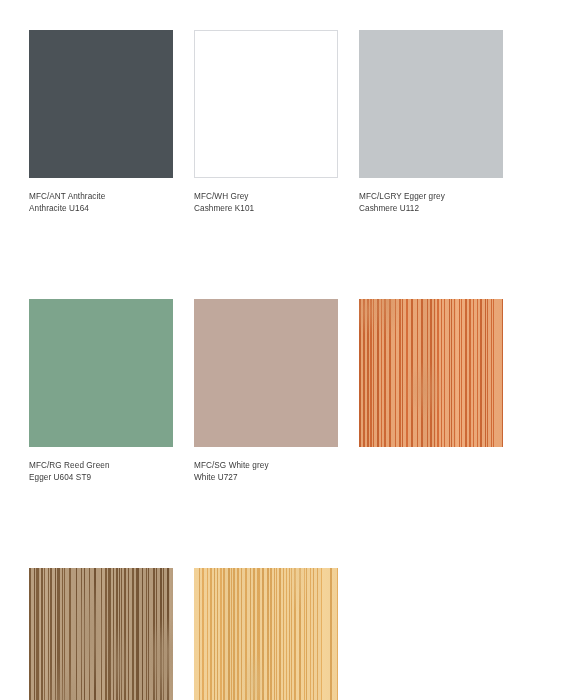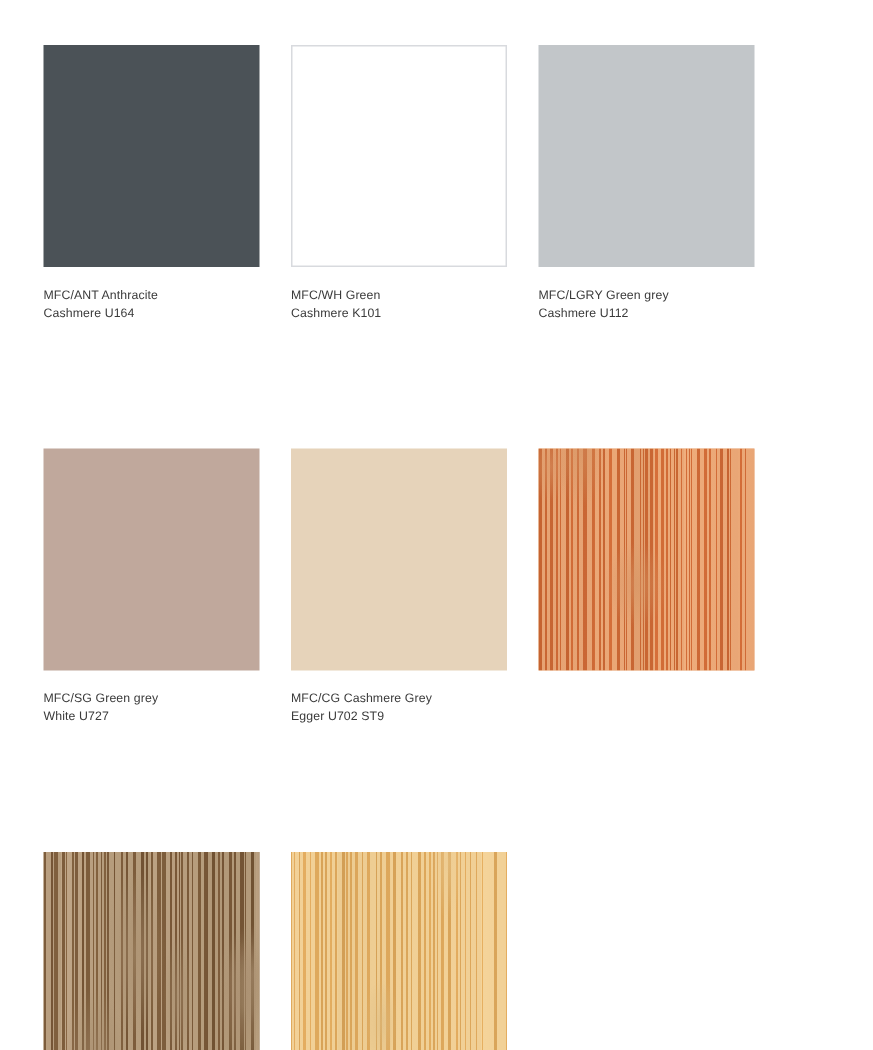--- a/index.html
+++ b/index.html
@@ -66,56 +66,56 @@
 </style>
 </head>
 <body>
 
 <div id="swatch-board">
 
   <div class="swatch-cell">
     <div class="swatch-chip" style="background-color: rgb(75, 82, 87);"></div>
     <div class="swatch-caption">
       <span class="caption-line">MFC/ANT Anthracite</span>
-      <span class="caption-line">Cashmere U164</span>
+      <span class="caption-line">Anthracite U164</span>
     </div>
   </div>
 
   <div class="swatch-cell">
     <div class="swatch-chip has-border" style="background-color: rgb(255, 255, 255); border-color: rgb(216, 218, 222);"></div>
     <div class="swatch-caption">
-      <span class="caption-line">MFC/WH Green</span>
+      <span class="caption-line">MFC/WH Grey</span>
       <span class="caption-line">Cashmere K101</span>
     </div>
   </div>
 
   <div class="swatch-cell">
     <div class="swatch-chip" style="background-color: rgb(194, 198, 201);"></div>
     <div class="swatch-caption">
-      <span class="caption-line">MFC/LGRY Green grey</span>
+      <span class="caption-line">MFC/LGRY Egger grey</span>
       <span class="caption-line">Cashmere U112</span>
     </div>
   </div>
 
+  <div class="swatch-cell">
+    <div class="swatch-chip" style="background-color: rgb(125, 164, 140);"></div>
+    <div class="swatch-caption">
+      <span class="caption-line">MFC/RG Reed Green</span>
+      <span class="caption-line">Egger U604 ST9</span>
+    </div>
+  </div>
 
   <div class="swatch-cell">
     <div class="swatch-chip" style="background-color: rgb(192, 168, 156);"></div>
     <div class="swatch-caption">
-      <span class="caption-line">MFC/SG Green grey</span>
+      <span class="caption-line">MFC/SG White grey</span>
       <span class="caption-line">White U727</span>
     </div>
   </div>
 
-  <div class="swatch-cell">
-    <div class="swatch-chip" style="background-color: rgb(230, 211, 186);"></div>
-    <div class="swatch-caption">
-      <span class="caption-line">MFC/CG Cashmere Grey</span>
-      <span class="caption-line">Egger U702 ST9</span>
-    </div>
-  </div>
 
   <div class="swatch-cell">
     <div class="swatch-chip" style="background-color: rgb(232, 165, 117);">
       <div class="grain" style="background-image: radial-gradient(20.6% 26.7% at 45.3% 61.3%, rgba(214, 147, 99, 0.55) 0%, rgba(214, 147, 99, 0.22) 45%, transparent 72%), radial-gradient(12.8% 22% at 5.3% 8.1%, rgba(218, 151, 103, 0.55) 0%, rgba(218, 151, 103, 0.22) 45%, transparent 72%), radial-gradient(17.2% 35.3% at 19.3% 1%, rgba(211, 144, 96, 0.55) 0%, rgba(211, 144, 96, 0.22) 45%, transparent 72%), linear-gradient(90deg, rgb(216, 149, 101) 0%, rgb(216, 149, 101) 1.39%, transparent 1.39%, transparent 2.97%, rgb(221, 154, 106) 2.97%, rgb(221, 154, 106) 3.84%, transparent 3.84%, transparent 5.27%, rgb(219, 152, 104) 5.27%, rgb(219, 152, 104) 6.61%, transparent 6.61%, transparent 7.94%, rgb(225, 158, 110) 7.94%, rgb(225, 158, 110) 8.93%, transparent 8.93%, transparent 9.81%, rgb(225, 158, 110) 9.81%, rgb(225, 158, 110) 10.57%, transparent 10.57%, transparent 12.51%, rgb(215, 148, 100) 12.51%, rgb(215, 148, 100) 14.18%, transparent 14.18%, transparent 15.04%, rgb(230, 163, 115) 15.04%, rgb(230, 163, 115) 15.89%, transparent 15.89%, transparent 17.6%, rgb(224, 157, 109) 17.6%, rgb(224, 157, 109) 18.56%, transparent 18.56%, transparent 20.61%, rgb(222, 155, 107) 20.61%, rgb(222, 155, 107) 22.25%, transparent 22.25%, transparent 24.76%, rgb(226, 159, 111) 24.76%, rgb(226, 159, 111) 26.04%, transparent 26.04%, transparent 27.99%, rgb(221, 154, 106) 27.99%, rgb(221, 154, 106) 28.84%, transparent 28.84%, transparent 29.8%, rgb(216, 149, 101) 29.8%, rgb(216, 149, 101) 30.77%, transparent 30.77%, transparent 32.74%, rgb(230, 163, 115) 32.74%, rgb(230, 163, 115) 33.88%, transparent 33.88%, transparent 36.16%, rgb(218, 151, 103) 36.16%, rgb(218, 151, 103) 37.61%, transparent 37.61%, transparent 39.59%, rgb(218, 151, 103) 39.59%, rgb(218, 151, 103) 39.93%, transparent 39.93%, transparent 40.54%, rgb(221, 154, 106) 40.54%, rgb(221, 154, 106) 41.01%, transparent 41.01%, transparent 42.94%, rgb(225, 158, 110) 42.94%, rgb(225, 158, 110) 44.43%, transparent 44.43%, transparent 47.01%, rgb(224, 157, 109) 47.01%, rgb(224, 157, 109) 47.58%, transparent 47.58%, transparent 48.45%, rgb(222, 155, 107) 48.45%, rgb(222, 155, 107) 48.92%, transparent 48.92%, transparent 49.47%, rgb(223, 156, 108) 49.47%, rgb(223, 156, 108) 50.67%, transparent 50.67%, transparent 51.83%, rgb(222, 155, 107) 51.83%, rgb(222, 155, 107) 52.83%, transparent 52.83%, transparent 54.06%, rgb(228, 161, 113) 54.06%, rgb(228, 161, 113) 55.25%, transparent 55.25%, transparent 56.81%, rgb(224, 157, 109) 56.81%, rgb(224, 157, 109) 57.94%, transparent 57.94%, transparent 59.21%, rgb(224, 157, 109) 59.21%, rgb(224, 157, 109) 60.05%, transparent 60.05%, transparent 60.95%, rgb(216, 149, 101) 60.95%, rgb(216, 149, 101) 61.3%, transparent 61.3%, transparent 62.59%, rgb(215, 148, 100) 62.59%, rgb(215, 148, 100) 63.14%, transparent 63.14%, transparent 63.64%, rgb(216, 149, 101) 63.64%, rgb(216, 149, 101) 64.6%, transparent 64.6%, transparent 65.89%, rgb(227, 160, 112) 65.89%, rgb(227, 160, 112) 66.58%, transparent 66.58%, transparent 68.49%, rgb(222, 155, 107) 68.49%, rgb(222, 155, 107) 68.87%, transparent 68.87%, transparent 69.71%, rgb(217, 150, 102) 69.71%, rgb(217, 150, 102) 70.05%, transparent 70.05%, transparent 70.51%, rgb(223, 156, 108) 70.51%, rgb(223, 156, 108) 71.2%, transparent 71.2%, transparent 73.34%, rgb(219, 152, 104) 73.34%, rgb(219, 152, 104) 74.73%, transparent 74.73%, transparent 76.6%, rgb(225, 158, 110) 76.6%, rgb(225, 158, 110) 77.96%, transparent 77.96%, transparent 79.02%, rgb(226, 159, 111) 79.02%, rgb(226, 159, 111) 80.06%, transparent 80.06%, transparent 82.18%, rgb(227, 160, 112) 82.18%, rgb(227, 160, 112) 82.69%, transparent 82.69%, transparent 83.8%, rgb(217, 150, 102) 83.8%, rgb(217, 150, 102) 85.36%, transparent 85.36%, transparent 87.43%, rgb(214, 147, 99) 87.43%, rgb(214, 147, 99) 87.98%, transparent 87.98%, transparent 88.7%, rgb(222, 155, 107) 88.7%, rgb(222, 155, 107) 89.34%, transparent 89.34%, transparent 91.72%, rgb(225, 158, 110) 91.72%, rgb(225, 158, 110) 92.12%, transparent 92.12%, transparent 93.26%, rgb(228, 161, 113) 93.26%, rgb(228, 161, 113) 94.09%, transparent 94.09%, transparent 95.69%, rgb(224, 157, 109) 95.69%, rgb(224, 157, 109) 96.08%, transparent 96.08%, transparent 97.82%, rgb(216, 149, 101) 97.82%, rgb(216, 149, 101) 98.07%, transparent 98.07%, transparent 99.56%, rgb(218, 151, 103) 99.56%, rgb(218, 151, 103) 99.98%, transparent 99.98%, transparent 100.59%), linear-gradient(90deg, rgb(230, 163, 115) 0%, rgb(231, 164, 116) 25.75%, rgb(235, 168, 120) 25.75%, rgb(233, 166, 118) 42.75%, rgb(225, 158, 110) 42.75%, rgb(230, 163, 115) 53.44%, rgb(238, 171, 123) 53.44%, rgb(234, 167, 119) 67.33%, rgb(241, 174, 126) 67.33%, rgb(235, 168, 120) 78.59%, rgb(236, 169, 121) 78.59%, rgb(233, 166, 118) 92.19%, rgb(235, 168, 120) 92.19%, rgb(233, 166, 118) 99.89%, rgb(235, 168, 120) 99.89%, rgb(233, 166, 118) 100%); background-blend-mode: normal, normal, normal, multiply, normal; opacity: 0.95;"></div>
     </div>
 
   </div>
 
   <div class="swatch-cell">
     <div class="swatch-chip" style="background-color: rgb(181, 155, 124);">

